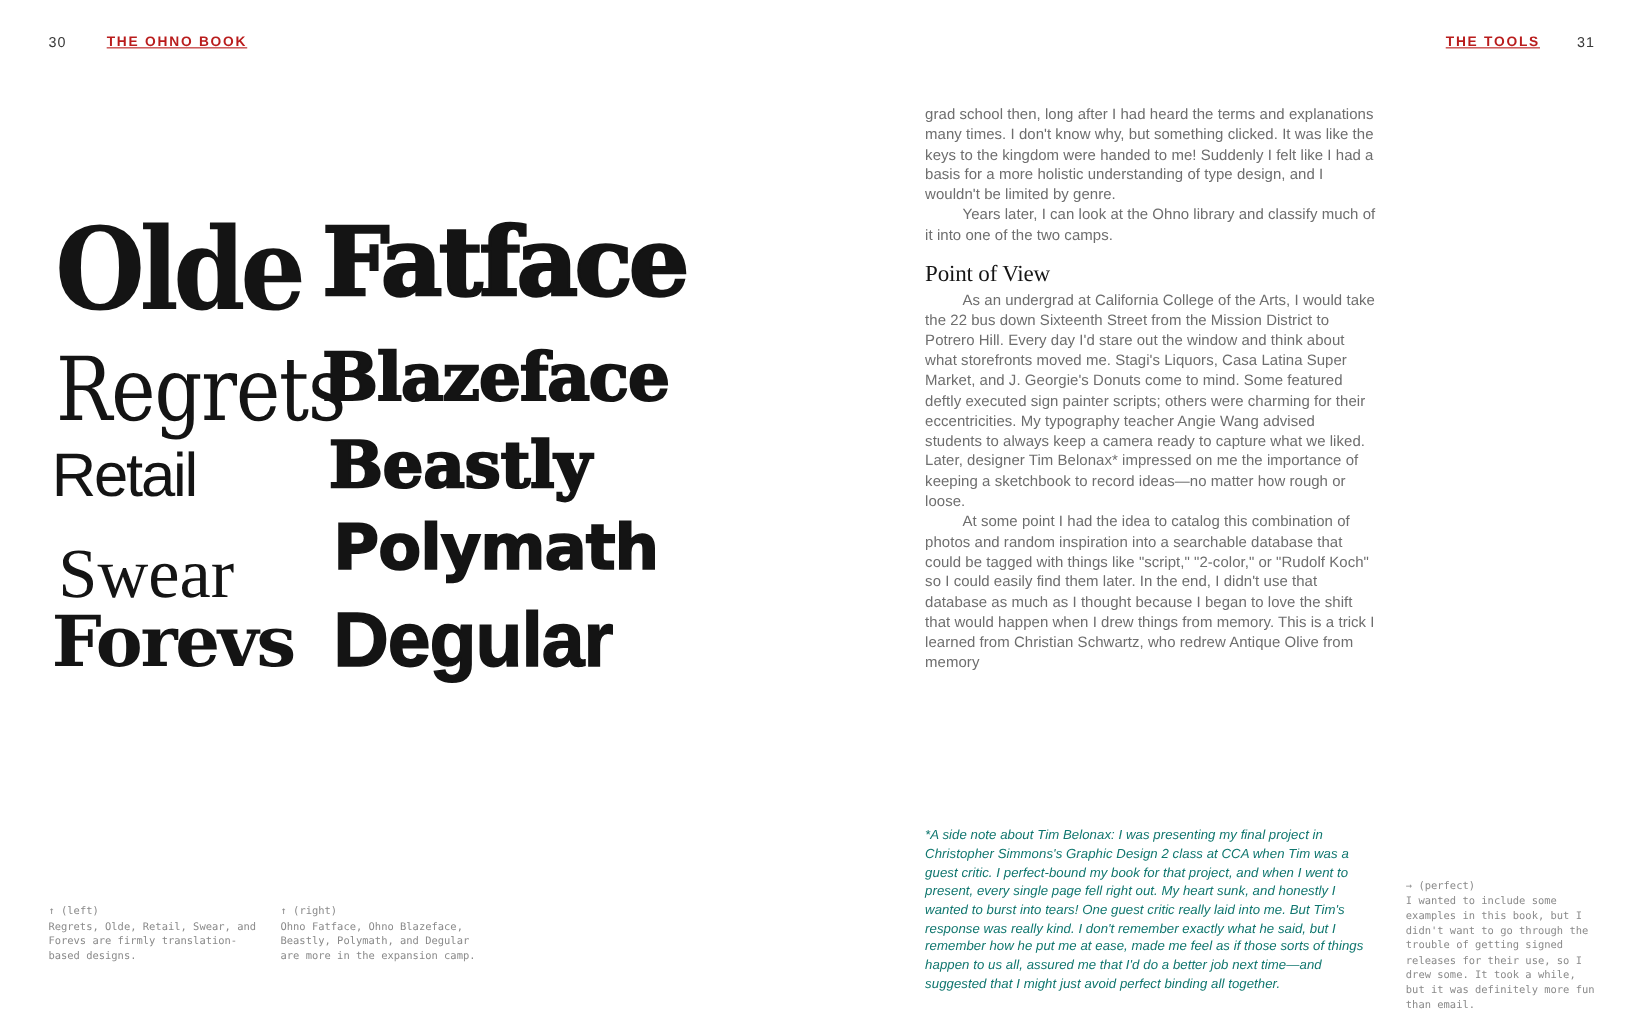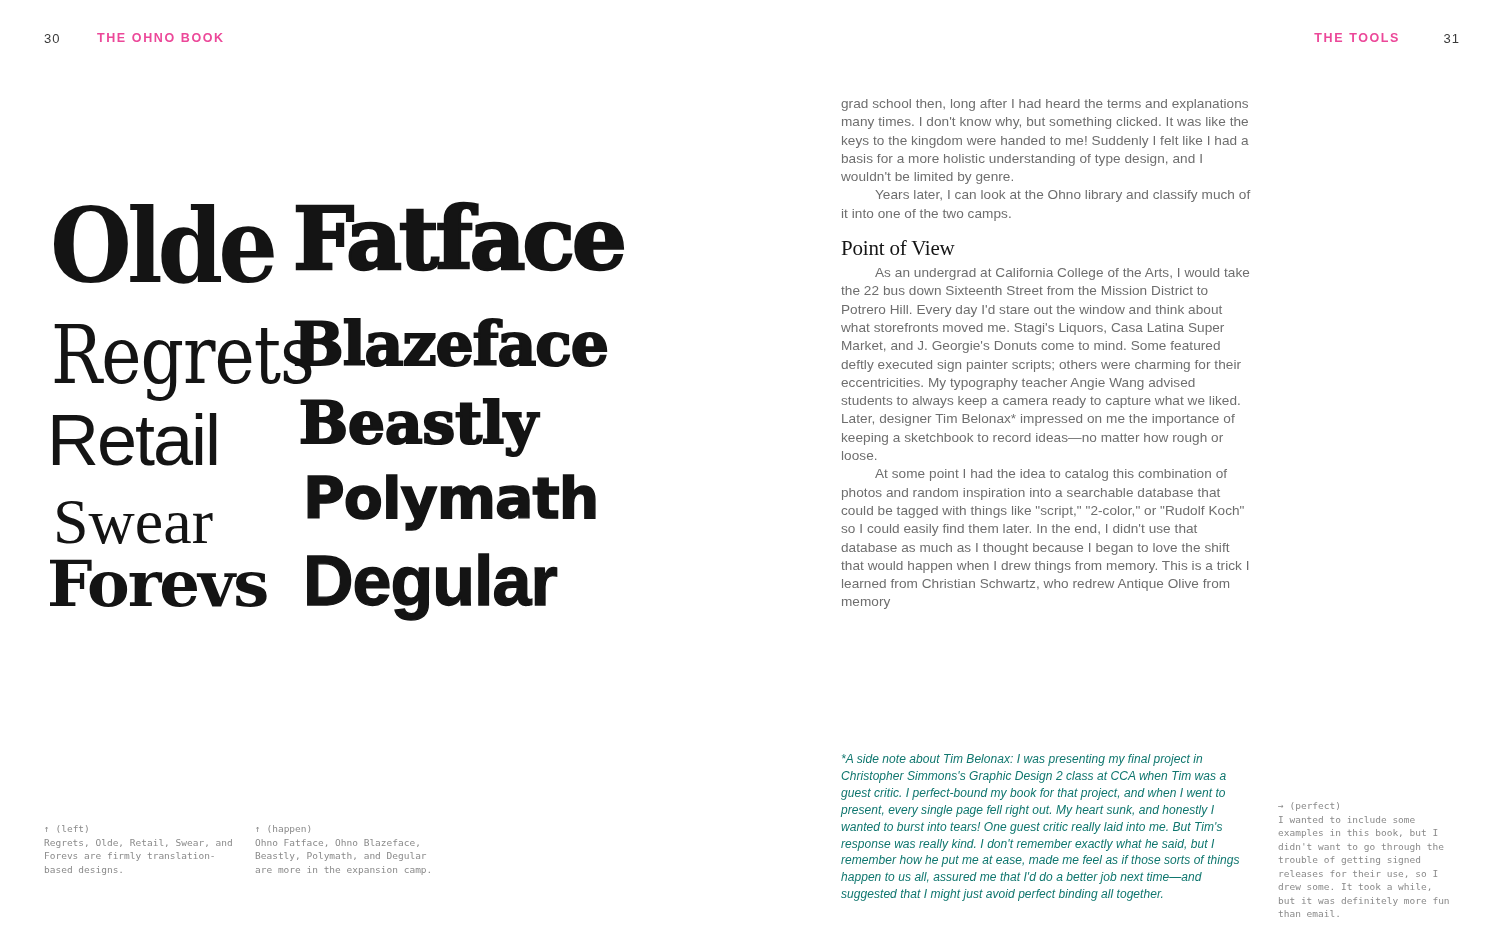--- a/index.html
+++ b/index.html
@@ -8,39 +8,39 @@
     position:relative; width:1500px; height:937px; background:#ffffff;
     overflow:hidden; font-family:"Liberation Sans", sans-serif;
   }
   
   .folio {
     position:absolute; top:31px; font-size:13px; letter-spacing:1px;
     color:#3a3a3a; font-weight:400;
   }
   .running-head {
     position:absolute; top:31px; font-size:12.5px; font-weight:700;
-    letter-spacing:1.6px; color:#ec4899;
+    letter-spacing:1.6px; color:#b91c1c;text-decoration:underline;
   }
   .folio-left { left:44px; }
   .head-left { left:97px; }
   .head-right { right:100px; }
-  .folio-right { right:40px;margin-left:12px; }
+  .folio-right { right:50px;margin-left:12px; }
   
   .sp { position:absolute; color:#141414; white-space:nowrap; line-height:1; }
   .sp-olde {
     left:50px; top:194px; font-family:"DejaVu Serif", serif; font-weight:700;
     font-size:94px; letter-spacing:-5px; transform:scaleY(1.10); transform-origin:left top;
   }
   .sp-regrets {
     left:51px; top:316px; font-family:"DejaVu Serif", serif; font-weight:200;
     font-size:68px; letter-spacing:-1px; transform:scaleY(1.18); transform-origin:left top;
   }
   .sp-retail {
     left:47px; top:404px; font-family:"Liberation Sans", sans-serif; font-weight:300;
-    font-size:72px; letter-spacing:-2px;
+    font-size:56px; letter-spacing:-2px;
   }
   .sp-swear {
     left:53px; top:490px; font-family:"Liberation Serif", serif; font-weight:400;
     font-size:64px; letter-spacing:0px;
   }
   .sp-forevs {
     left:47px; top:552px; font-family:"DejaVu Serif", serif; font-weight:700;
     font-size:64px; letter-spacing:-2px;
   }
   .sp-fatface {
@@ -110,21 +110,21 @@
   <div class="sp sp-blazeface">Blazeface</div>
   <div class="sp sp-beastly">Beastly</div>
   <div class="sp sp-polymath">Polymath</div>
   <div class="sp sp-degular">Degular</div>
 
   <div class="caption caption-left1">
     <span class="cap-head"><span>↑</span> <span>(left)</span></span>
     <span>Regrets, Olde, Retail, Swear, and Forevs are firmly translation-based designs.</span>
   </div>
   <div class="caption caption-left2">
-    <span class="cap-head"><span>↑</span> <span>(happen)</span></span>
+    <span class="cap-head"><span>↑</span> <span>(right)</span></span>
     <span>Ohno Fatface, Ohno Blazeface, Beastly, Polymath, and Degular are more in the expansion camp.</span>
   </div>
 
   <div class="text-col">
     <p>grad school then, long after I had heard the terms and explanations many times. I don't know why, but something clicked. It was like the keys to the kingdom were handed to me! Suddenly I felt like I had a basis for a more holistic understanding of type design, and I wouldn't be limited by genre.</p>
     <p class="indent">Years later, I can look at the Ohno library and classify much of it into one of the two camps.</p>
     <h2 class="section-heading">Point of View</h2>
     <p class="indent">As an undergrad at California College of the Arts, I would take the 22 bus down Sixteenth Street from the Mission District to Potrero Hill. Every day I'd stare out the window and think about what storefronts moved me. Stagi's Liquors, Casa Latina Super Market, and J. Georgie's Donuts come to mind. Some featured deftly executed sign painter scripts; others were charming for their eccentricities. My typography teacher Angie Wang advised students to always keep a camera ready to capture what we liked. Later, designer Tim Belonax* impressed on me the importance of keeping a sketchbook to record ideas—no matter how rough or loose.</p>
     <p class="indent">At some point I had the idea to catalog this combination of photos and random inspiration into a searchable database that could be tagged with things like "script," "2-color," or "Rudolf Koch" so I could easily find them later. In the end, I didn't use that database as much as I thought because I began to love the shift that would happen when I drew things from memory. This is a trick I learned from Christian Schwartz, who redrew Antique Olive from memory</p>
   </div>

